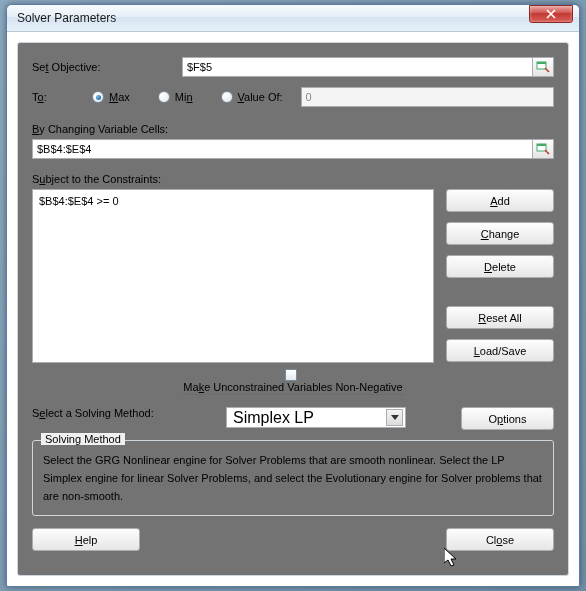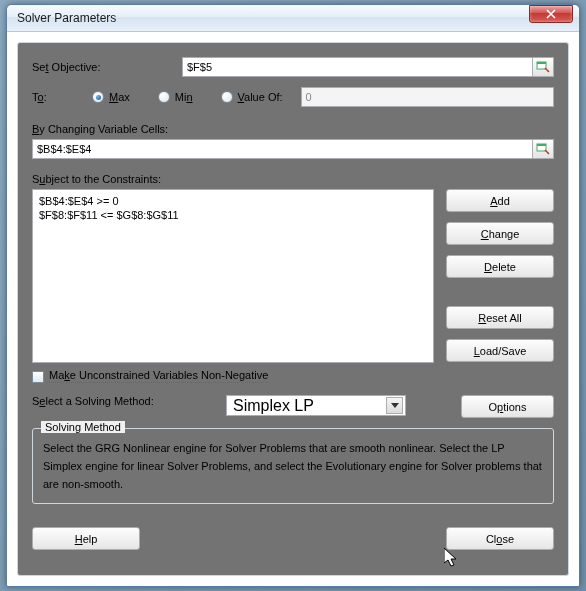--- a/index.html
+++ b/index.html
@@ -126,21 +126,21 @@
     font-size: 11px;
     display: flex; align-items: center; justify-content: center;
     color: #000;
     cursor: default;
   }
   .btn.primary {
     border: 1px solid #4d8ac0;
     background: linear-gradient(to bottom,#eaf4fd,#c9e3f9);
     box-shadow: inset 0 0 0 1px rgba(255,255,255,0.6);
   }
-  .chk-wrap { display: inline-flex; align-items: flex-end; margin: 6px 0 12px 0; }
+  .chk-wrap { display: inline-flex; align-items: center; margin: 6px 0 12px 0; flex-direction: column; }
   .chk {
     width: 12px; height: 12px;
     border: 1px solid #7a8a99;
     background: linear-gradient(to bottom,#fff,#e3e9ef);
     margin-right: 5px;
   }
   .chk-wrap .dotted { border-bottom: 1px dotted #666; padding-bottom: 1px; }
   .select-row { display: flex; gap: 14px; margin-bottom: 10px; }
   .select {
     width: 180px; height: 21px;
@@ -245,21 +245,20 @@
           </div>
         </div>
       </div>
 
       <div style="margin-bottom:4px">
         <span>S</span><span class="und">u</span><span>bject to the Constraints:</span>
       </div>
       <div class="constraints-area">
         <div class="constraints-list">
           <div>$B$4:$E$4 &gt;= 0</div>
-          <div>$F$8:$F$11 &lt;= $G$8:$G$11</div>
         </div>
         <div class="side-buttons">
           <div class="btn">
               <span><span class="und">A</span><span>dd</span></span>
             </div>
           <div class="btn">
               <span><span class="und">C</span><span>hange</span></span>
             </div>
           <div class="btn">
               <span><span class="und">D</span><span>elete</span></span>

